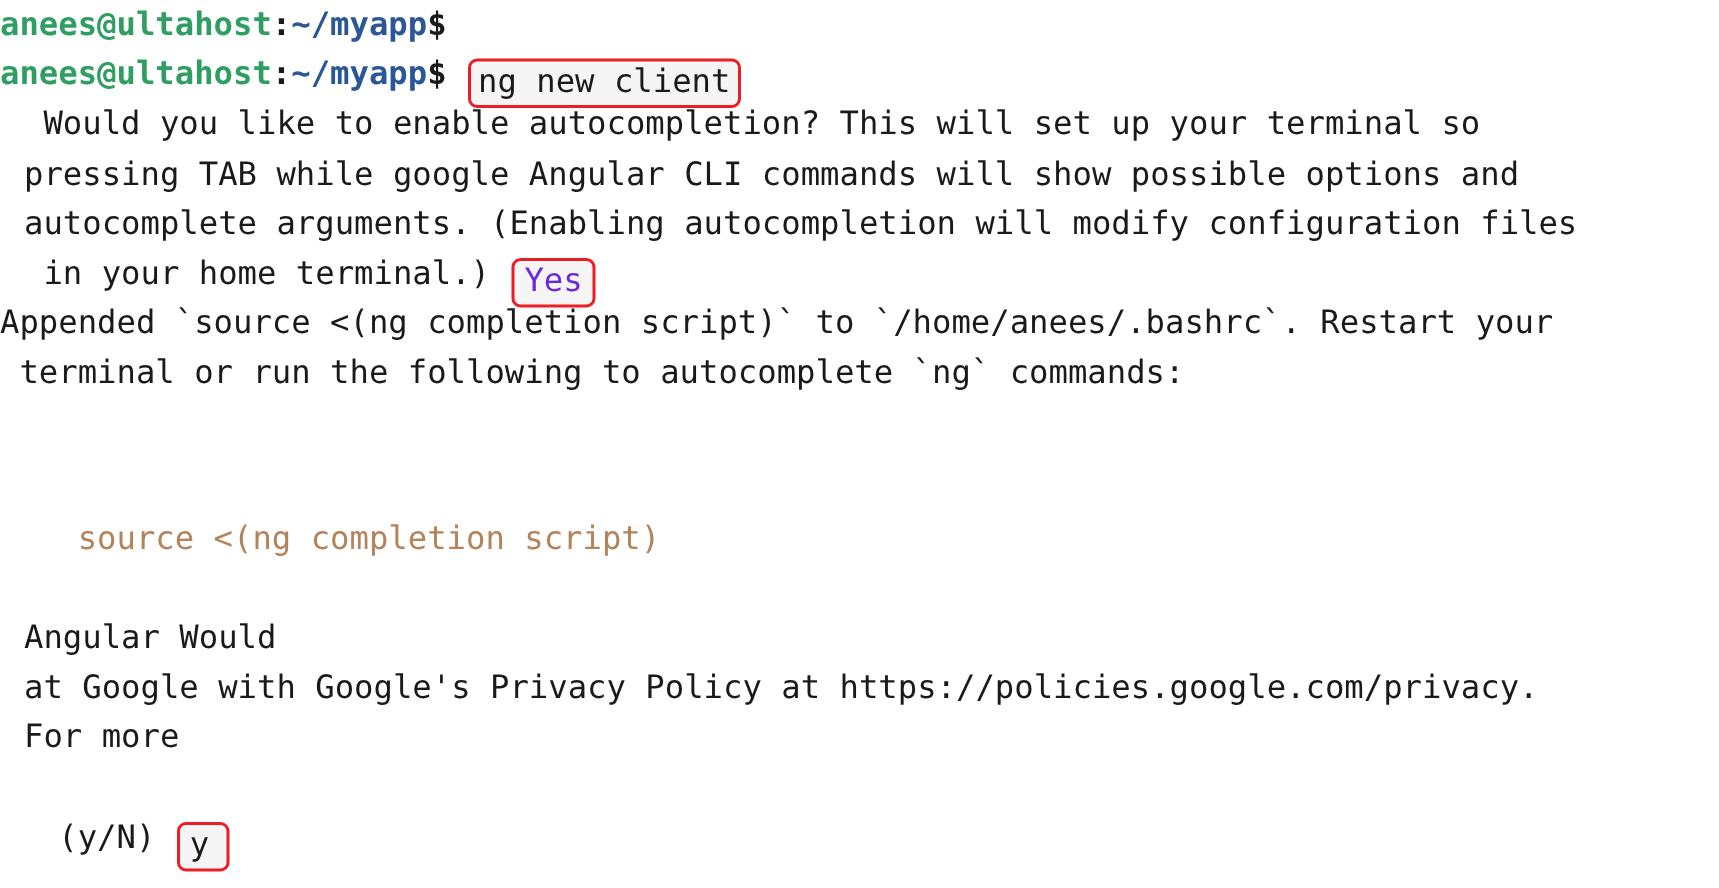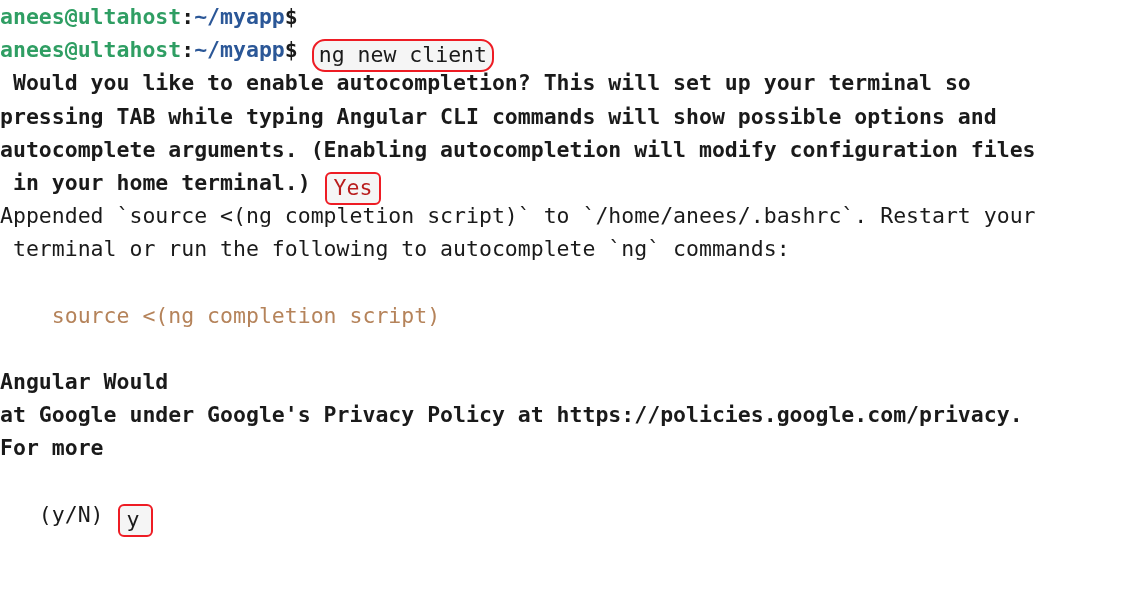--- a/index.html
+++ b/index.html
@@ -30,75 +30,75 @@
   .line {
     height: 33.2px;
     white-space: pre;
     font-family: "DejaVu Sans Mono", "Liberation Mono", monospace;
     font-size: 21.5px;
     line-height: 33.2px;
     color: #1a1a1a;
     position: relative;
   }
 
-  .bold { font-weight: bold; }
+  .bold { font-weight: normal; padding-left: 16px; }
   .reg  { font-weight: normal; }
 
   .user  { color: #2f9e63; font-weight: bold; }
   .colon { color: #1a1a1a; font-weight: bold; }
   .path  { color: #2b5797; font-weight: bold; }
   .dollar{ color: #1a1a1a; font-weight: bold; }
 
   .cmdcolor { color: #1a1a1a; font-weight: normal; }
-  .srcline  { color: #b5835a; font-weight: normal; }
-  .yescolor { color: #b91c1c; font-weight: normal; }
+  .srcline  { color: #b5835a; font-weight: normal; margin-top: 44px; }
+  .yescolor { color: #6d28d9; font-weight: normal; }
 
   
   .hl {
     display: inline-block;
     border: 2.5px solid #ee1c24;
     border-radius: 6px;
     background: #f5f5f5;
     padding: 0px 4px 1px 4px;
     margin: 0 0 0 1px;
     line-height: 28px;
     vertical-align: -5px;
     box-sizing: border-box;
   }
-  .hl.cmd { padding: 0px 5px 1px 5px; border-radius: 13px; }
+  .hl.cmd { padding: 0px 5px 1px 5px; }
   .hl.yes { padding: 0px 7px 1px 7px; }
   .hl.yn  { padding: 0px 12px 1px 7px; }
 
   .blank { height: 33.2px; }
 </style>
 </head>
 <body>
 
 <div id="terminal">
 
   <div class="line"><span class="user">anees@ultahost</span><span class="colon">:</span><span class="path">~/myapp</span><span class="dollar">$</span></div>
 
   <div class="line"><span class="user">anees@ultahost</span><span class="colon">:</span><span class="path">~/myapp</span><span class="dollar">$</span><span class="reg"> </span><span class="hl cmd cmdcolor">ng new client</span></div>
 
   <div class="line bold"> Would you like to enable autocompletion? This will set up your terminal so</div>
-  <div class="line bold">pressing TAB while typing Angular CLI commands will show possible options and</div>
+  <div class="line bold">pressing TAB while google Angular CLI commands will show possible options and</div>
   <div class="line bold">autocomplete arguments. (Enabling autocompletion will modify configuration files</div>
 
   <div class="line"><span class="bold"> in your home terminal.) </span><span class="hl yes yescolor">Yes</span></div>
 
   <div class="line reg">Appended `source &lt;(ng completion script)` to `/home/anees/.bashrc`. Restart your</div>
   <div class="line reg"> terminal or run the following to autocomplete `ng` commands:</div>
 
   <div class="line blank"></div>
 
   <div class="line reg srcline">    source &lt;(ng completion script)</div>
 
   <div class="line blank"></div>
 
   <div class="line bold">Angular Would</div>
-  <div class="line bold">at Google under Google's Privacy Policy at https://policies.google.com/privacy.</div>
+  <div class="line bold">at Google with Google's Privacy Policy at https://policies.google.com/privacy.</div>
   <div class="line bold">For more</div>
 
   <div class="line blank"></div>
 
   <div class="line"><span class="reg">   (y/N) </span><span class="hl yn reg cmdcolor">y</span></div>
 
 </div>
 
 </body></html>

